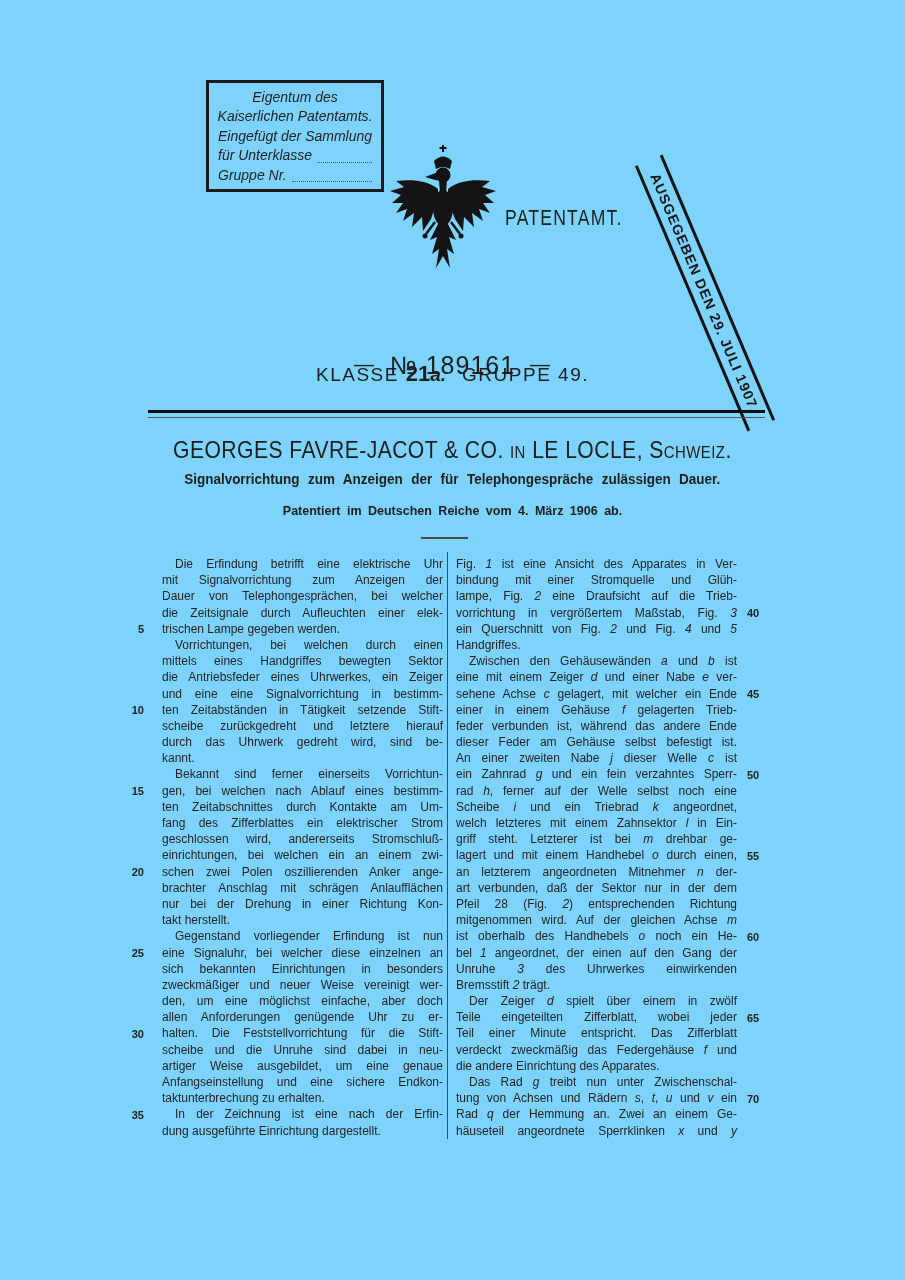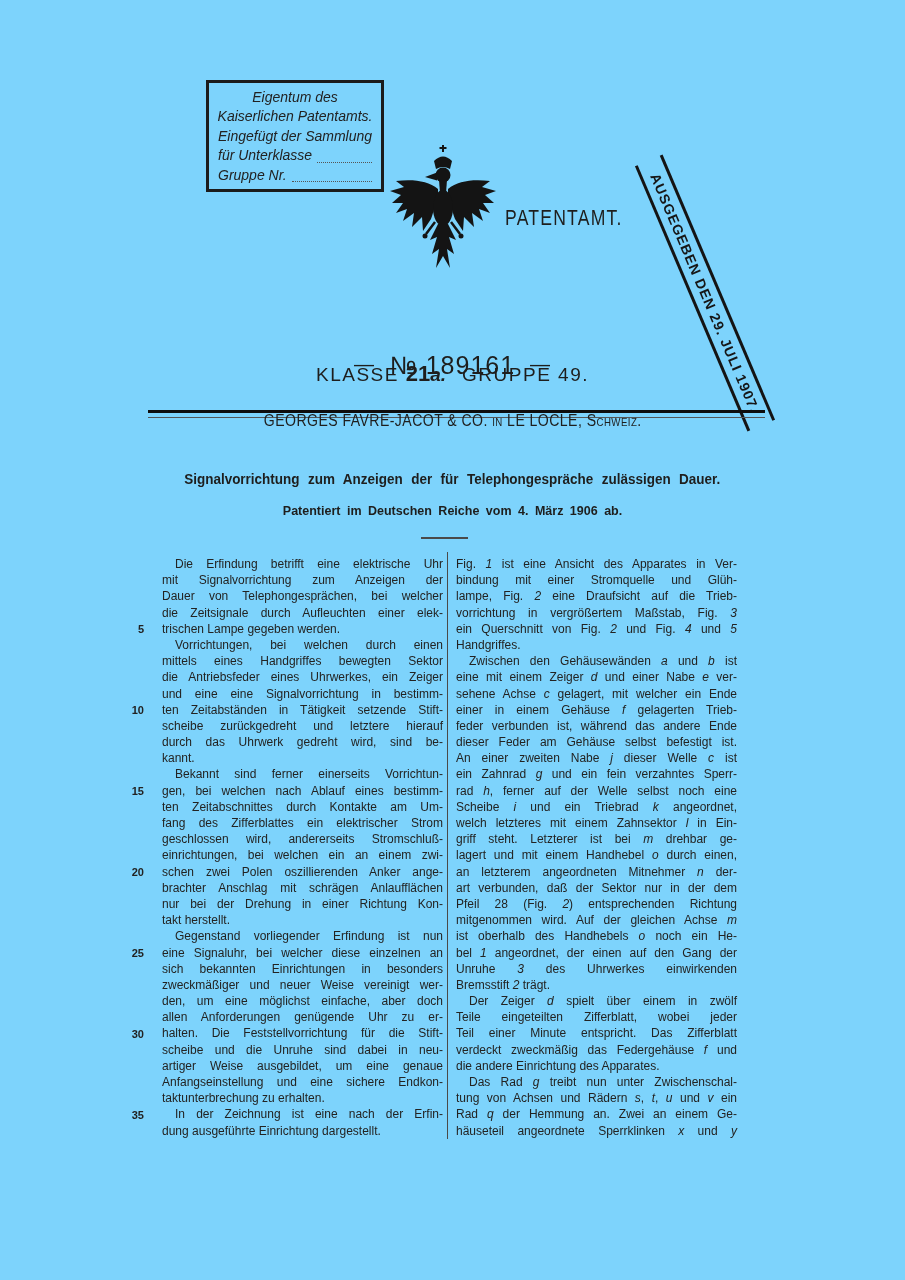--- a/index.html
+++ b/index.html
@@ -35,22 +35,22 @@
   .doc-title .condense,.centered .condense{transform-origin:center center;}
   .numline{position:absolute;top:351px;left:0;width:905px;text-align:center;
     font-size:25px;letter-spacing:1px;}
   .numline .dash{margin:0 15px;position:relative;top:-3px;font-size:20px;}
   .classline{position:absolute;top:361px;left:0;width:905px;text-align:center;
     font-size:19px;letter-spacing:1.5px;}
   .classline .kl-val{font-weight:bold;font-size:22px;letter-spacing:0;}
   .classline .kl-suf{font-weight:bold;font-style:italic;font-size:19px;margin-right:16px;letter-spacing:0;}
   .rule{position:absolute;left:148px;top:410px;width:617px;height:4px;
     border-top:3px solid #0e0e0e;border-bottom:1px solid #555;box-sizing:content-box;}
-  .byline{position:absolute;top:412px;left:0;width:905px;text-align:center;
-    font-size:16px;letter-spacing:0.5px;white-space:nowrap;}
+  .byline{position:absolute;top:436px;left:0;width:905px;text-align:center;
+    font-size:24px;letter-spacing:0.5px;white-space:nowrap;}
   .byline .condense{transform:scaleX(0.88);transform-origin:center center;}
   .sc{font-variant:small-caps;}
   .inv-title{position:absolute;top:471px;left:0;width:905px;text-align:center;
     font-weight:bold;font-size:14.5px;word-spacing:5px;white-space:nowrap;}
   .inv-title .condense{transform:scaleX(0.93);transform-origin:center center;}
   .pat-note{position:absolute;top:504px;left:0;width:905px;text-align:center;
     font-weight:bold;font-size:12.5px;word-spacing:3px;}
   .section-dash{position:absolute;left:421px;top:537px;width:47px;height:0;
     border-top:2px solid #4a4a4a;}
   
@@ -222,14 +222,23 @@
     </div>
   <div id="nums-left" class="numcol">
       <div class="lnum" style="top: 64.8px;">5</div>
       <div class="lnum" style="top: 145.8px;">10</div>
       <div class="lnum" style="top: 226.8px;">15</div>
       <div class="lnum" style="top: 307.8px;">20</div>
       <div class="lnum" style="top: 388.8px;">25</div>
       <div class="lnum" style="top: 469.8px;">30</div>
       <div class="lnum" style="top: 550.8px;">35</div>
     </div>
+  <div id="nums-right" class="numcol">
+      <div class="lnum" style="top: 48.6px;">40</div>
+      <div class="lnum" style="top: 129.6px;">45</div>
+      <div class="lnum" style="top: 210.6px;">50</div>
+      <div class="lnum" style="top: 291.6px;">55</div>
+      <div class="lnum" style="top: 372.6px;">60</div>
+      <div class="lnum" style="top: 453.6px;">65</div>
+      <div class="lnum" style="top: 534.6px;">70</div>
+    </div>
 
 </div>
 
 </body></html>

